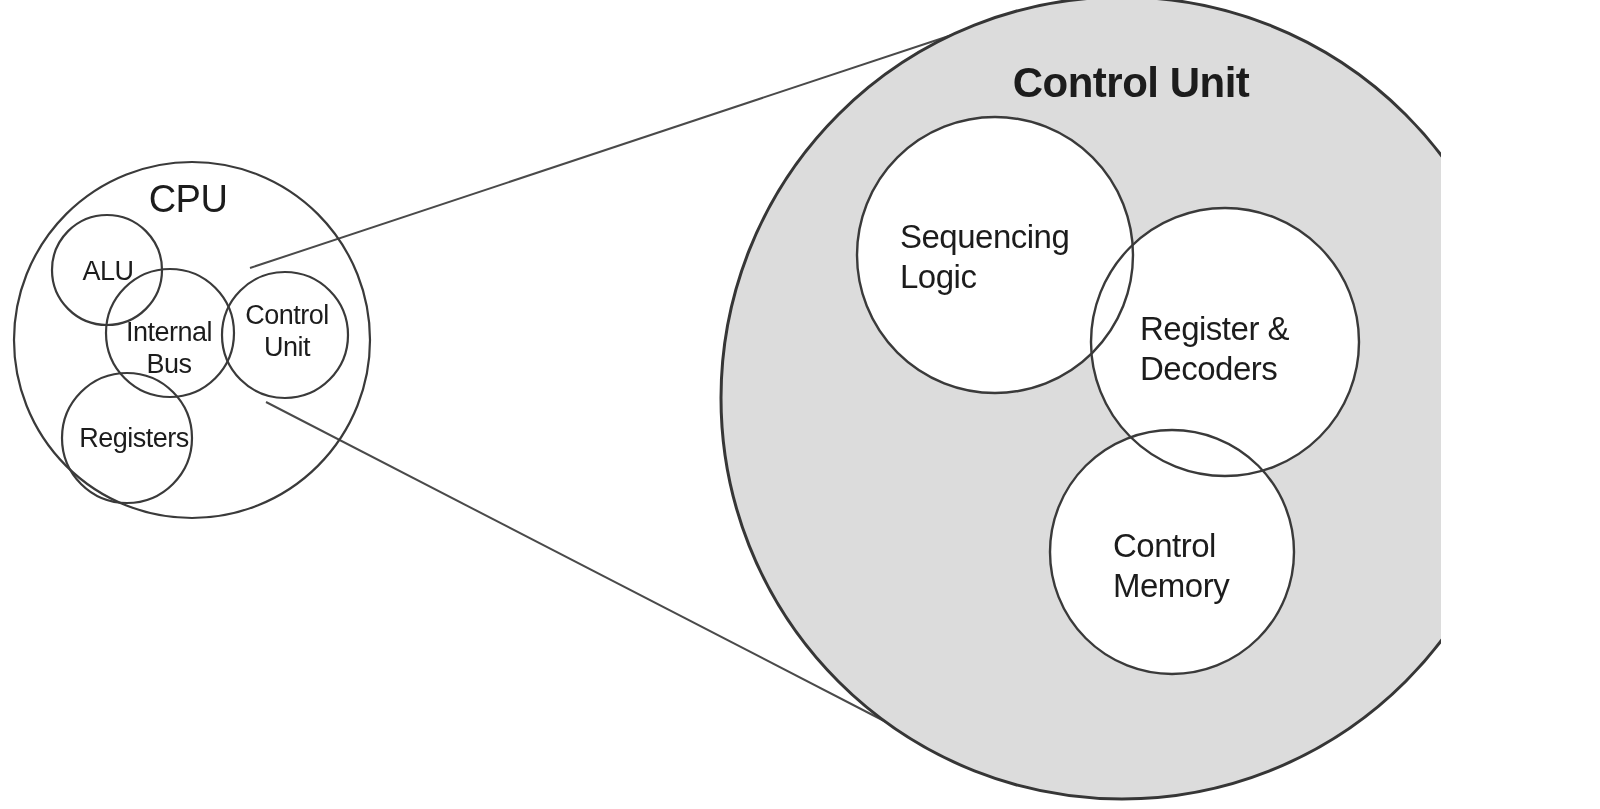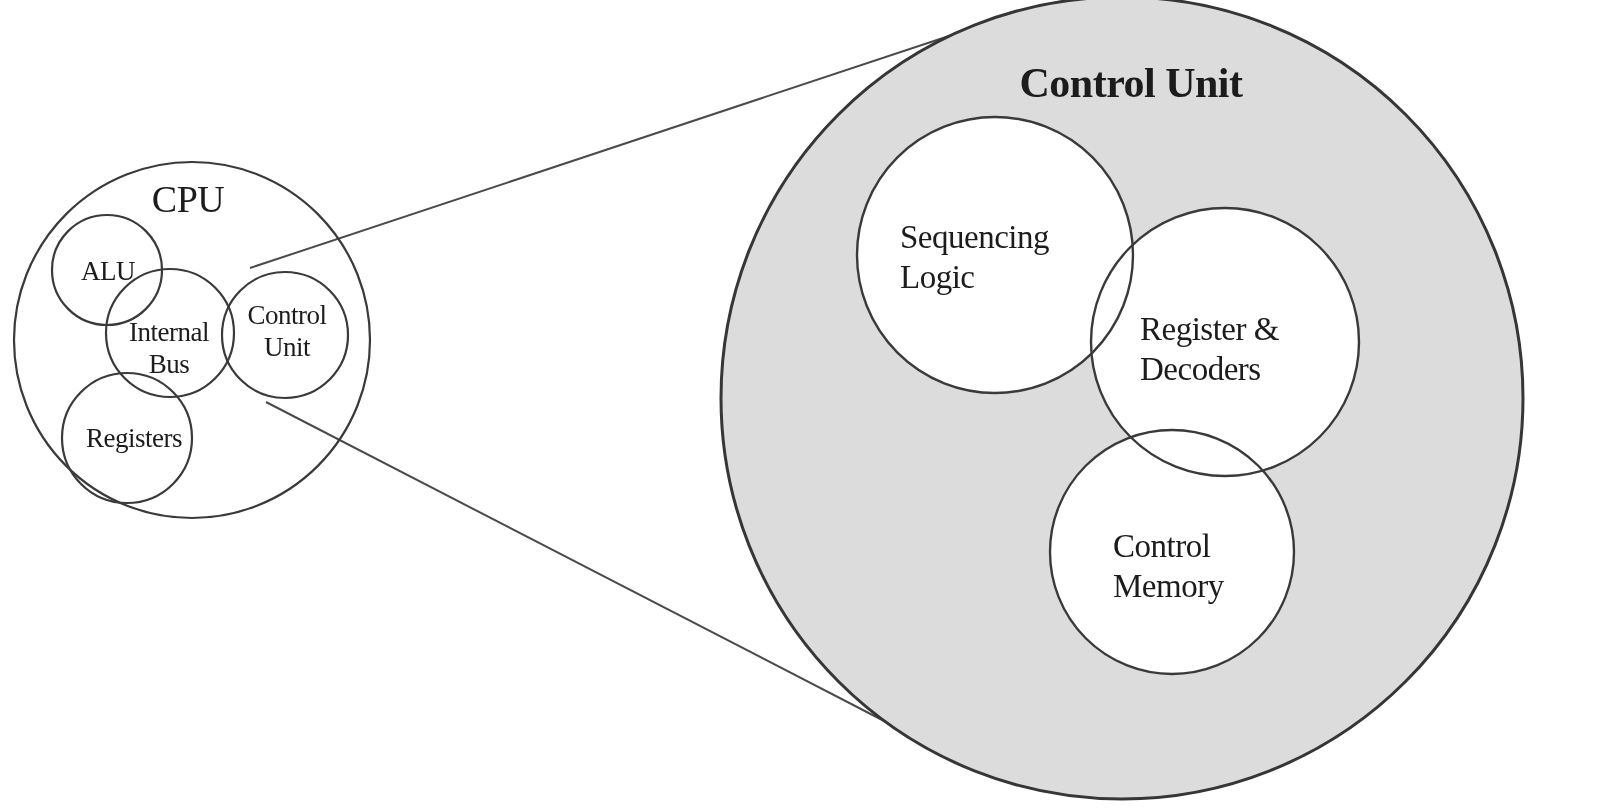--- a/index.html
+++ b/index.html
@@ -2,25 +2,24 @@
 <html><head>
 <meta charset="utf-8">
 <style>
   html, body {
     margin: 0;
     padding: 0;
     background: #ffffff;
     font-family: "Liberation Sans", "DejaVu Sans", sans-serif;
   }
   .canvas-wrap {
-    width: 1600px;
+    width: 1441px;
     height: 809px;
     background: #ffffff;
     overflow: hidden;
-    font-family: Liberation Serif, serif;
   }
   svg text {
     fill: #1c1c1c;
     letter-spacing: -0.5px;
   }
   .outline {
     fill: none;
     stroke: #3a3a3a;
     stroke-width: 2.2;
   }

